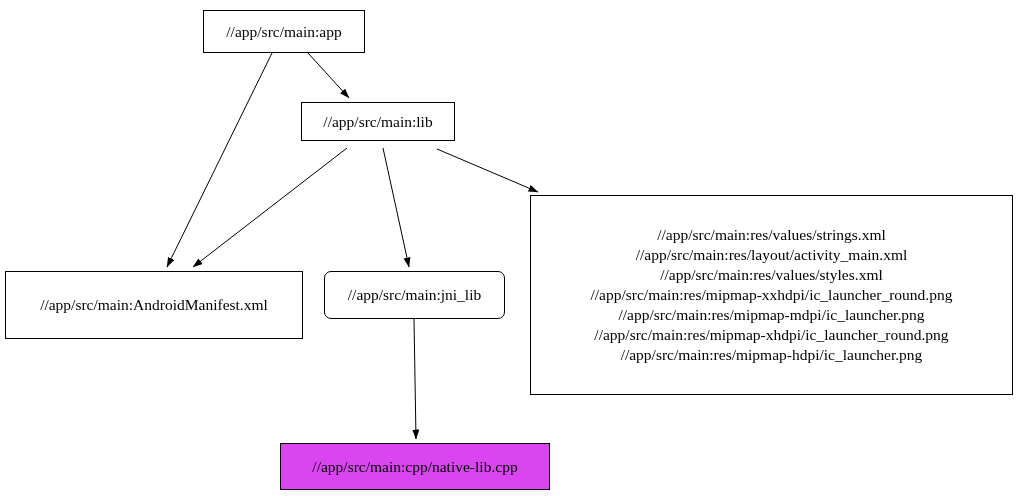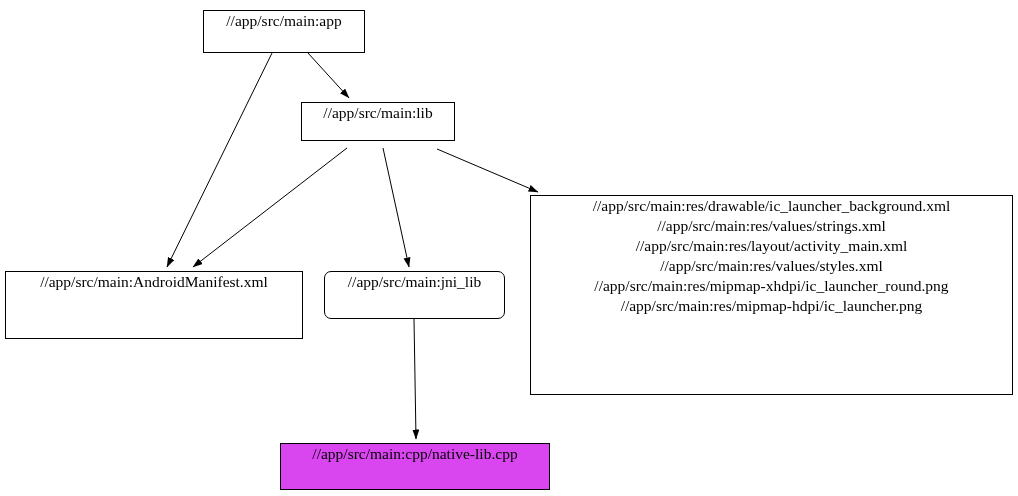--- a/index.html
+++ b/index.html
@@ -25,21 +25,21 @@
   }
   .node {
     position: absolute;
     box-sizing: border-box;
     border: 1px solid #000000;
     background: #ffffff;
     color: #000000;
     display: flex;
     flex-direction: column;
     align-items: center;
-    justify-content: flex-start;
+    justify-content: center;
     text-align: center;
     font-size: 15.5px;
   }
   .node .line {
     white-space: nowrap;
     line-height: 20px;
   }
 </style>
 </head>
 <body>
@@ -67,24 +67,25 @@
       <div class="node" style="left: 301px; top: 102px; width: 154px; height: 39px; border-color: rgb(0, 0, 0); background: rgb(255, 255, 255); color: rgb(0, 0, 0);">
         <div class="line">//app/src/main:lib</div>
       </div>
       <div class="node" style="left: 5px; top: 271px; width: 298px; height: 68px; border-color: rgb(0, 0, 0); background: rgb(255, 255, 255); color: rgb(0, 0, 0);">
         <div class="line">//app/src/main:AndroidManifest.xml</div>
       </div>
       <div class="node" style="left: 324px; top: 271px; width: 181px; height: 48px; border-color: rgb(0, 0, 0); background: rgb(255, 255, 255); color: rgb(0, 0, 0); border-radius: 7px;">
         <div class="line">//app/src/main:jni_lib</div>
       </div>
       <div class="node" style="left: 530px; top: 195px; width: 483px; height: 200px; border-color: rgb(0, 0, 0); background: rgb(255, 255, 255); color: rgb(0, 0, 0);">
-        <div class="line">//app/src/main:res/drawable/ic_launcher_background.xml</div>
         <div class="line">//app/src/main:res/values/strings.xml</div>
         <div class="line">//app/src/main:res/layout/activity_main.xml</div>
         <div class="line">//app/src/main:res/values/styles.xml</div>
+        <div class="line">//app/src/main:res/mipmap-xxhdpi/ic_launcher_round.png</div>
+        <div class="line">//app/src/main:res/mipmap-mdpi/ic_launcher.png</div>
         <div class="line">//app/src/main:res/mipmap-xhdpi/ic_launcher_round.png</div>
         <div class="line">//app/src/main:res/mipmap-hdpi/ic_launcher.png</div>
       </div>
       <div class="node" style="left: 280px; top: 443px; width: 270px; height: 47px; border-color: rgb(0, 0, 0); background: #d946ef; color: rgb(0, 0, 0); font-family: Liberation Serif, serif;">
         <div class="line">//app/src/main:cpp/native-lib.cpp</div>
       </div>
     </div>
 </div>
 
 </body></html>

